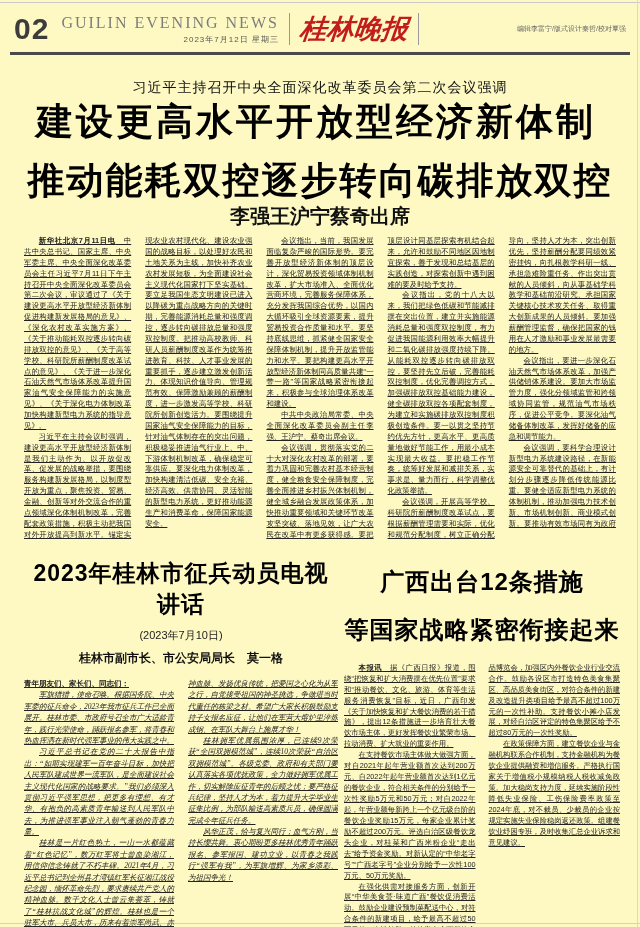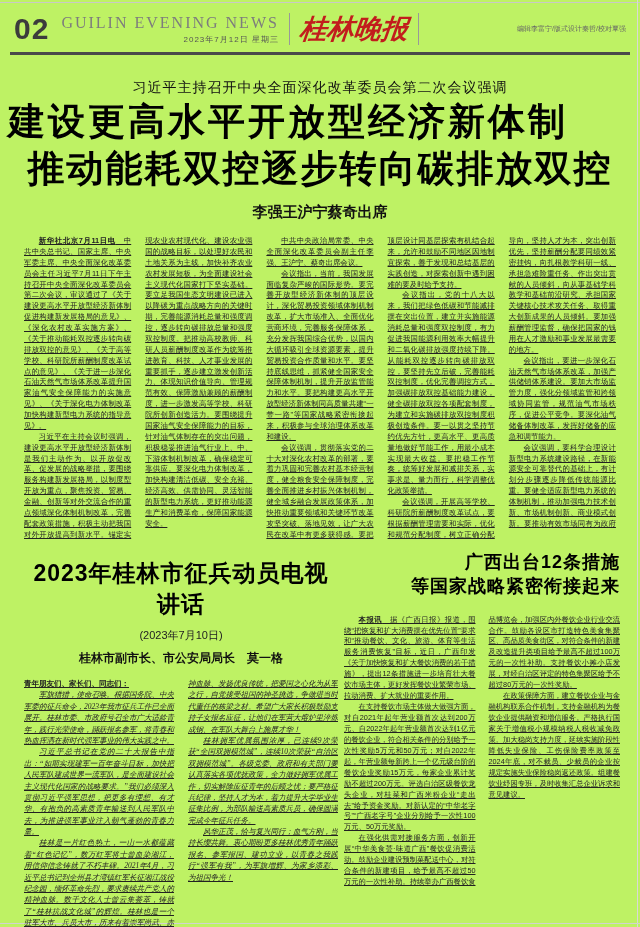--- a/index.html
+++ b/index.html
@@ -1,16 +1,16 @@
 <!DOCTYPE html>
 <html><head>
 <meta charset="utf-8">
 <style>
   html,body{margin:0;padding:0;background:#e9e9e7;}
-  .page{position:relative;width:640px;height:927px;background:#bef264;margin:0 auto;overflow:hidden;
+  .page{position:relative;width:640px;height:927px;background:#fef9c3;margin:0 auto;overflow:hidden;
         font-family:"Liberation Sans","DejaVu Sans",sans-serif;color:#1c1c1c;}
   .scan-top{position:absolute;top:2px;left:0;right:0;height:1px;background:#c9c9c7;}
   .scan-right{position:absolute;top:0;bottom:0;right:2px;width:1px;background:#d8d8d6;}
   .scan-bottom{position:absolute;bottom:3px;left:0;right:0;height:1px;background:#d2d2d0;}
 
   
   .header{position:absolute;top:10px;left:14px;right:14px;height:38px;display:flex;align-items:center;}
   .pagenum{font-size:30px;font-weight:bold;color:#3c3c3c;letter-spacing:1px;line-height:1;}
   .paper-en-wrap{margin-left:12px;text-align:right;}
   .paper-en{font-family:"Liberation Serif","DejaVu Serif",serif;font-size:16px;letter-spacing:2px;color:#7d7d7d;white-space:nowrap;}
@@ -18,46 +18,46 @@
   .vline{width:1px;height:32px;background:#999;margin:0 10px;}
   .masthead{font-family:"Liberation Serif","DejaVu Serif",serif;font-style:italic;font-weight:bold;
             font-size:27px;transform:skewX(-6deg);line-height:1;white-space:nowrap;}
   .section-name{font-size:22px;font-weight:900;color:#111;margin-left:10px;letter-spacing:2px;white-space:nowrap;}
   .staff{margin-left:auto;font-size:7px;color:#666;white-space:nowrap;}
   .header-rule{position:absolute;top:52px;left:10px;right:10px;height:3px;background:#4a4a4a;}
 
   
   .kicker{position:absolute;top:79px;left:0;right:0;text-align:center;font-size:14px;font-weight:normal;
           letter-spacing:1px;color:#111;}
-  .h1a{position:absolute;top:101px;left:0;right:16px;text-align:left;font-size:37px;font-weight:900;
+  .h1a{position:absolute;top:101px;left:0;right:16px;text-align:center;font-size:37px;font-weight:900;
        letter-spacing:3px;color:#000;line-height:1.15;padding-left:8px;}
-  .h1b{position:absolute;top:148px;left:0;right:0;text-align:center;font-size:37px;font-weight:900;
+  .h1b{position:absolute;top:160px;left:0;right:0;text-align:center;font-size:37px;font-weight:900;
        letter-spacing:2px;color:#000;line-height:1.15;}
-  .subhead{position:absolute;top:203px;left:0;right:0;text-align:center;font-size:15px;font-weight:bold;color:#111;}
+  .subhead{position:absolute;top:203px;left:0;right:0;text-align:center;font-size:20px;font-weight:bold;color:#111;}
 
   
   .bodytext p{margin:0;text-indent:2em;}
   .bodytext{text-align:justify;color:#222;text-decoration:underline;}
   .lead-p b{font-weight:bold;}
 
   .main-body{position:absolute;top:236px;left:24px;right:24px;height:314px;overflow:hidden;
              column-count:5;column-gap:14px;column-fill:auto;font-size:7.4px;line-height:1.47;}
 
   
   .speech{position:absolute;top:558px;left:24px;width:314px;}
   .speech-h{ text-align:center;font-size:23px;font-weight:900;letter-spacing:1px;color:#000;}
   .speech-date{text-align:center;font-size:11px;color:#222;margin-top:8px;}
   .speech-byline{text-align:center;font-size:12px;font-weight:bold;color:#111;margin-top:7px;}
   .speech-body{margin-top:11px;height:272px;overflow:hidden;column-count:2;column-gap:14px;column-fill:auto;
                font-size:7.5px;line-height:1.52;font-family:"Liberation Serif","DejaVu Serif",serif;font-style:italic;}
   .salutation{font-weight:bold;text-indent:0 !important;font-style:normal;font-family:"Liberation Sans",sans-serif;}
 
   
   .news{position:absolute;top:550px;left:344px;width:276px;}
-  .news-h1,.news-h2{text-align:right;font-size:18px;font-weight:900;letter-spacing:1px;color:#000;line-height:1.35;}
+  .news-h1,.news-h2{text-align:center;font-size:24px;font-weight:900;letter-spacing:1px;color:#000;line-height:1.35;margin-top:16px;}
   .news-body{margin-top:16px;height:282px;overflow:hidden;column-count:2;column-gap:13px;column-fill:auto;
              font-size:7.3px;line-height:1.5;}
 </style>
 </head>
 <body>
 
 <div class="page">
   <div class="scan-top"></div>
   <div class="scan-right"></div>
   <div class="scan-bottom"></div>
@@ -76,22 +76,22 @@
   <div class="header-rule" id="header-rule" style="background: rgb(74, 74, 74);"></div>
 
   <div class="kicker">习近平主持召开中央全面深化改革委员会第二次会议强调</div>
   <div class="h1a">建设更高水平开放型经济新体制</div>
   <div class="h1b">推动能耗双控逐步转向碳排放双控</div>
   <div class="subhead">李强王沪宁蔡奇出席</div>
 
   <div class="main-body bodytext">
     <p class="lead-p"><b>新华社北京7月11日电</b><span>　中共中央总书记、国家主席、中央军委主席、中央全面深化改革委员会主任习近平7月11日下午主持召开中央全面深化改革委员会第二次会议，审议通过了《关于建设更高水平开放型经济新体制促进构建新发展格局的意见》、《深化农村改革实施方案》、《关于推动能耗双控逐步转向碳排放双控的意见》、《关于高等学校、科研院所薪酬制度改革试点的意见》、《关于进一步深化石油天然气市场体系改革提升国家油气安全保障能力的实施意见》、《关于深化电力体制改革加快构建新型电力系统的指导意见》。</span></p>
   <p>习近平在主持会议时强调，建设更高水平开放型经济新体制是我们主动作为、以开放促改革、促发展的战略举措，要围绕服务构建新发展格局，以制度型开放为重点，聚焦投资、贸易、金融、创新等对外交流合作的重点领域深化体制机制改革，完善配套政策措施，积极主动把我国对外开放提高到新水平。锚定实现农业农村现代化、建设农业强国的战略目标，以处理好农民和土地关系为主线，加快补齐农业农村发展短板，为全面建设社会主义现代化国家打下坚实基础。要立足我国生态文明建设已进入以降碳为重点战略方向的关键时期，完善能源消耗总量和强度调控，逐步转向碳排放总量和强度双控制度。把推动高校教师、科研人员薪酬制度改革作为统筹推进教育、科技、人才事业发展的重要抓手，逐步建立激发创新活力、体现知识价值导向、管理规范有效、保障激励兼顾的薪酬制度，进一步激发高等学校、科研院所创新创造活力。要围绕提升国家油气安全保障能力的目标，针对油气体制存在的突出问题，积极稳妥推进油气行业上、中、下游体制机制改革，确保稳定可靠供应。要深化电力体制改革，加快构建清洁低碳、安全充裕、经济高效、供需协同、灵活智能的新型电力系统，更好推动能源生产和消费革命，保障国家能源安全。</p>
+      <p>会议指出，当前，我国发展面临复杂严峻的国际形势。要完善开放型经济新体制的顶层设计，深化贸易投资领域体制机制改革，扩大市场准入、全面优化营商环境，完善服务保障体系，充分发挥我国综合优势，以国内大循环吸引全球资源要素，提升贸易投资合作质量和水平。要坚持底线思维，抓紧健全国家安全保障体制机制，提升开放监管能力和水平。要把构建更高水平开放型经济新体制同高质量共建“一带一路”等国家战略紧密衔接起来，积极参与全球治理体系改革和建设。</p>
       <p>中共中央政治局常委、中央全面深化改革委员会副主任李强、王沪宁、蔡奇出席会议。</p>
-      <p>会议指出，当前，我国发展面临复杂严峻的国际形势。要完善开放型经济新体制的顶层设计，深化贸易投资领域体制机制改革，扩大市场准入、全面优化营商环境，完善服务保障体系，充分发挥我国综合优势，以国内大循环吸引全球资源要素，提升贸易投资合作质量和水平。要坚持底线思维，抓紧健全国家安全保障体制机制，提升开放监管能力和水平。要把构建更高水平开放型经济新体制同高质量共建“一带一路”等国家战略紧密衔接起来，积极参与全球治理体系改革和建设。</p>
       <p>会议强调，贯彻落实党的二十大对深化农村改革的部署，要着力巩固和完善农村基本经营制度，健全粮食安全保障制度，完善全面推进乡村振兴体制机制，健全城乡融合发展政策体系，加快推动重要领域和关键环节改革攻坚突破、落地见效，让广大农民在改革中有更多获得感。要把顶层设计同基层探索有机结合起来，允许和鼓励不同地区因地制宜探索，善于发现和总结基层的实践创造，对探索创新中遇到困难的要及时给予支持。</p>
       <p>会议指出，党的十八大以来，我们把绿色低碳和节能减排摆在突出位置，建立并实施能源消耗总量和强度双控制度，有力促进我国能源利用效率大幅提升和二氧化碳排放强度持续下降。从能耗双控逐步转向碳排放双控，要坚持先立后破，完善能耗双控制度，优化完善调控方式，加强碳排放双控基础能力建设，健全碳排放双控各项配套制度，为建立和实施碳排放双控制度积极创造条件。要一以贯之坚持节约优先方针，更高水平、更高质量地做好节能工作，用最小成本实现最大收益。要把稳工作节奏，统筹好发展和减排关系，实事求是、量力而行，科学调整优化政策举措。</p>
       <p>会议强调，开展高等学校、科研院所薪酬制度改革试点，要根据薪酬管理需要和实际，优化和规范分配制度，树立正确分配导向，坚持人才为本，突出创新优先，坚持薪酬分配要同绩效紧密挂钩，向扎根教学科研一线、承担急难险重任务、作出突出贡献的人员倾斜，向从事基础学科教学和基础前沿研究、承担国家关键核心技术攻关任务、取得重大创新成果的人员倾斜。要加强薪酬管理监督，确保把国家的钱用在人才激励和事业发展最需要的地方。</p>
       <p>会议指出，要进一步深化石油天然气市场体系改革，加强产供储销体系建设。要加大市场监管力度，强化分领域监管和跨领域协同监管，规范油气市场秩序，促进公平竞争。要深化油气储备体制改革，发挥好储备的应急和调节能力。</p>
       <p>会议强调，要科学合理设计新型电力系统建设路径，在新能源安全可靠替代的基础上，有计划分步骤逐步降低传统能源比重。要健全适应新型电力系统的体制机制，推动加强电力技术创新、市场机制创新、商业模式创新。要推动有效市场同有为政府更好结合，不断完善政策体系，做好电力基本公共服务供给。</p>
     </div>
 
   <div class="speech">
     <div class="speech-h">2023年桂林市征兵动员电视讲话</div>
     <div class="speech-date">(2023年7月10日)</div>

